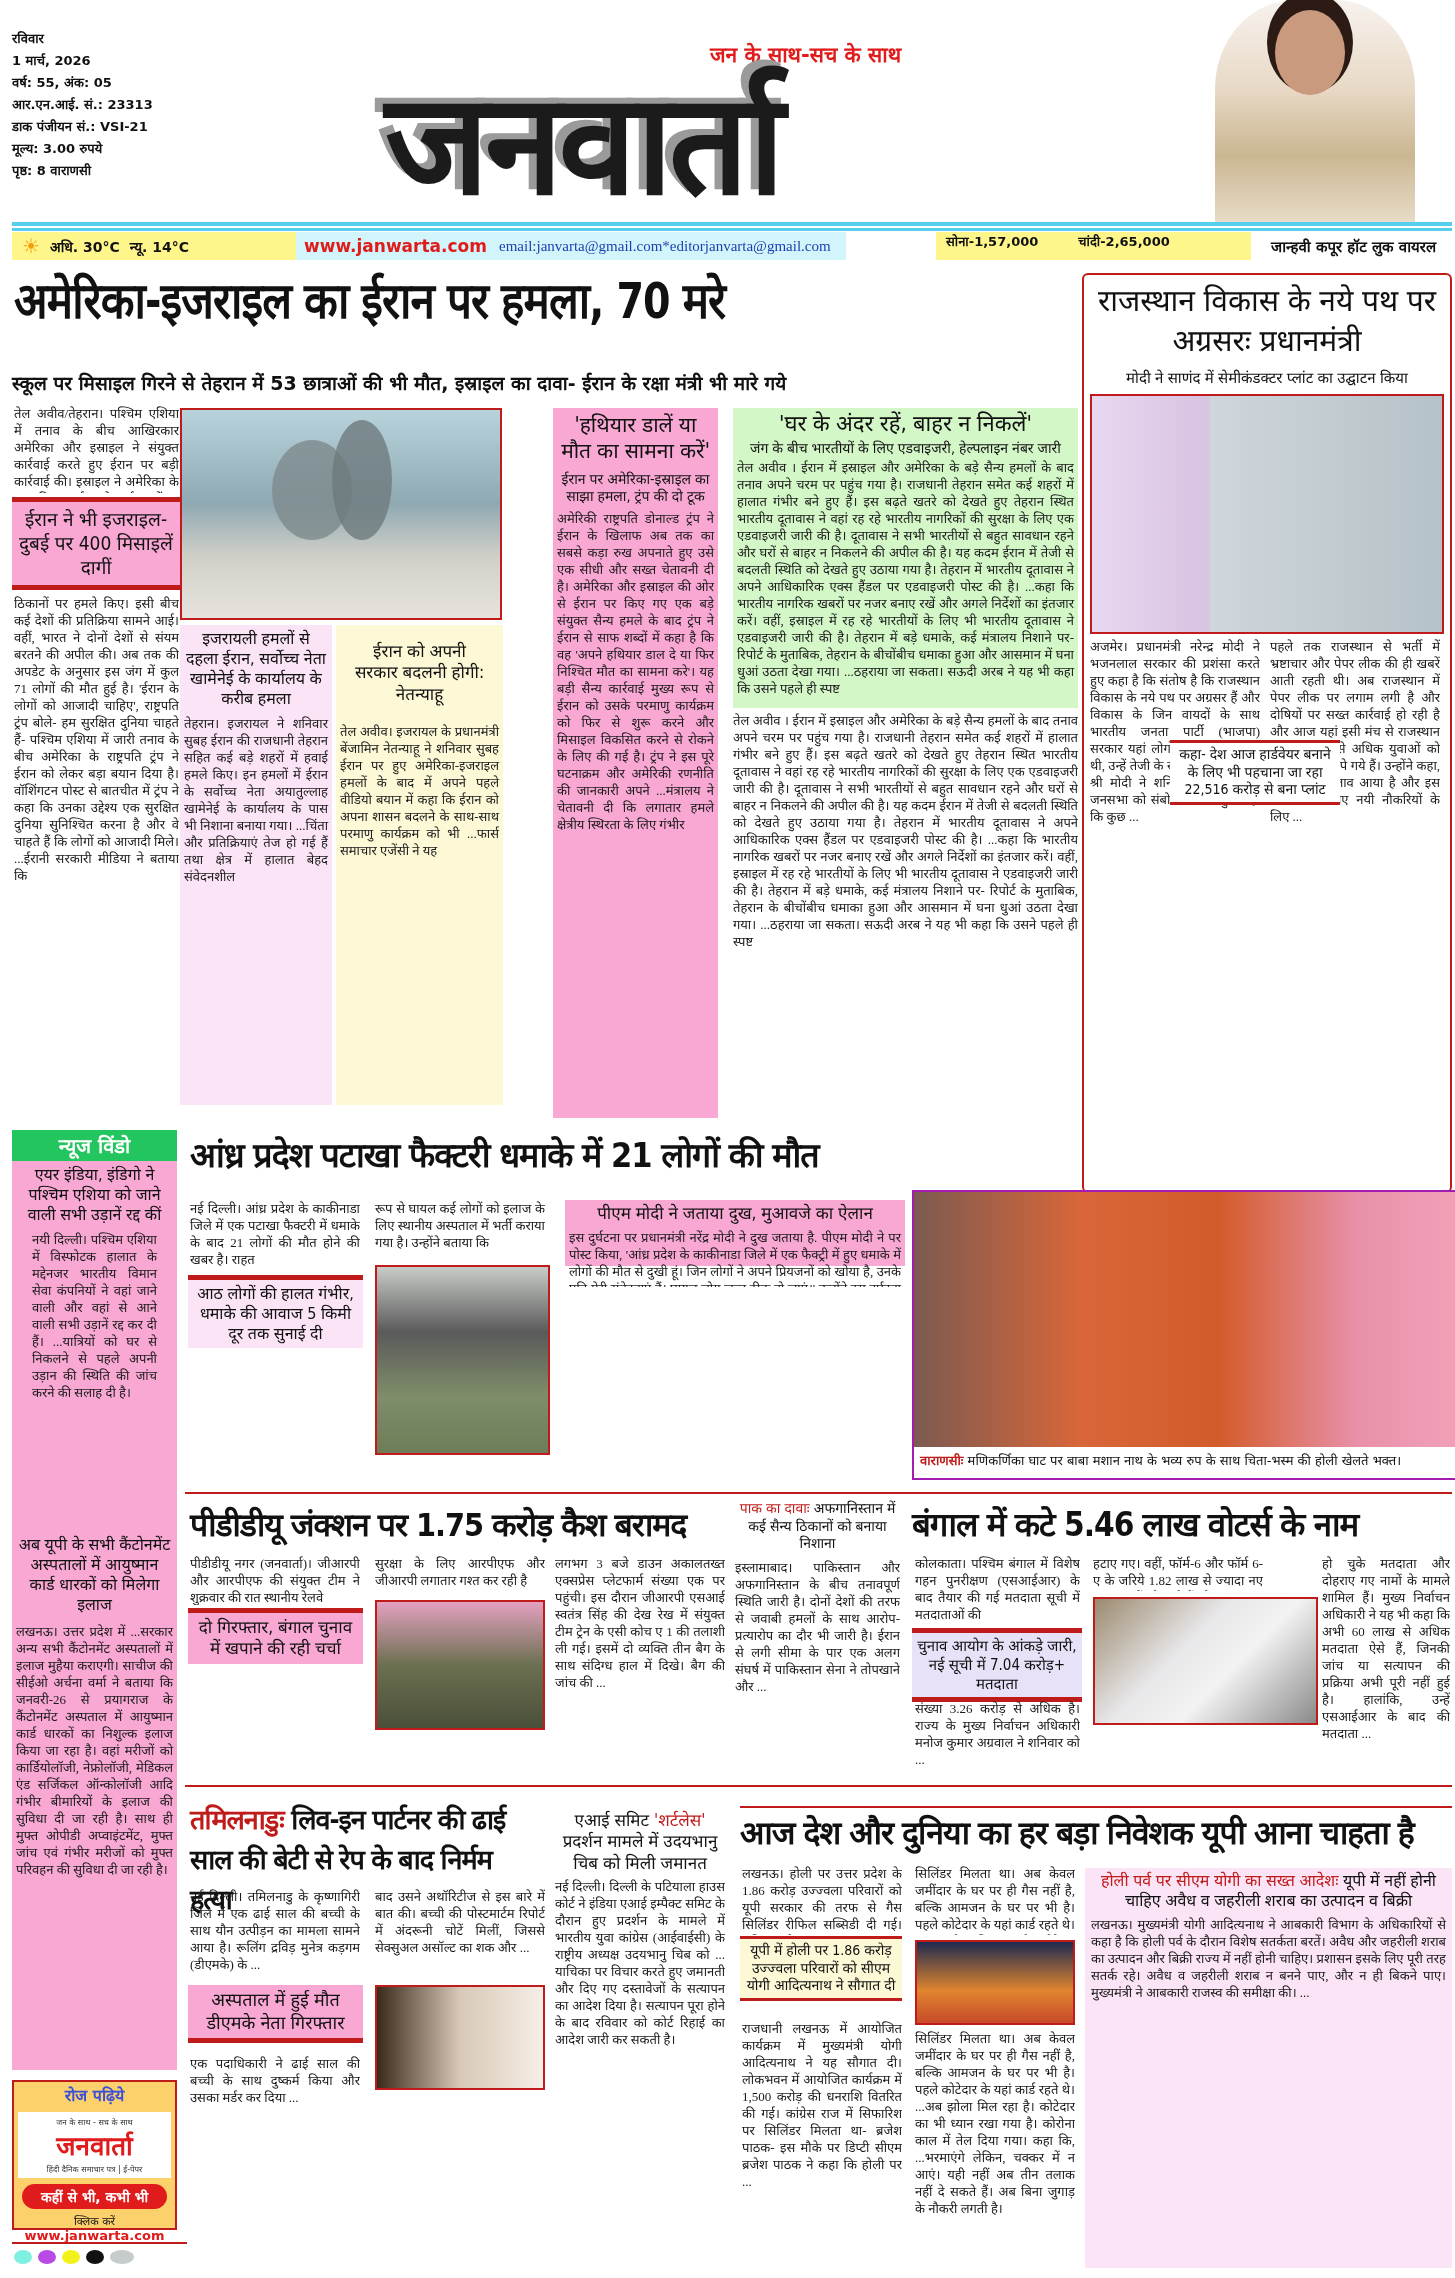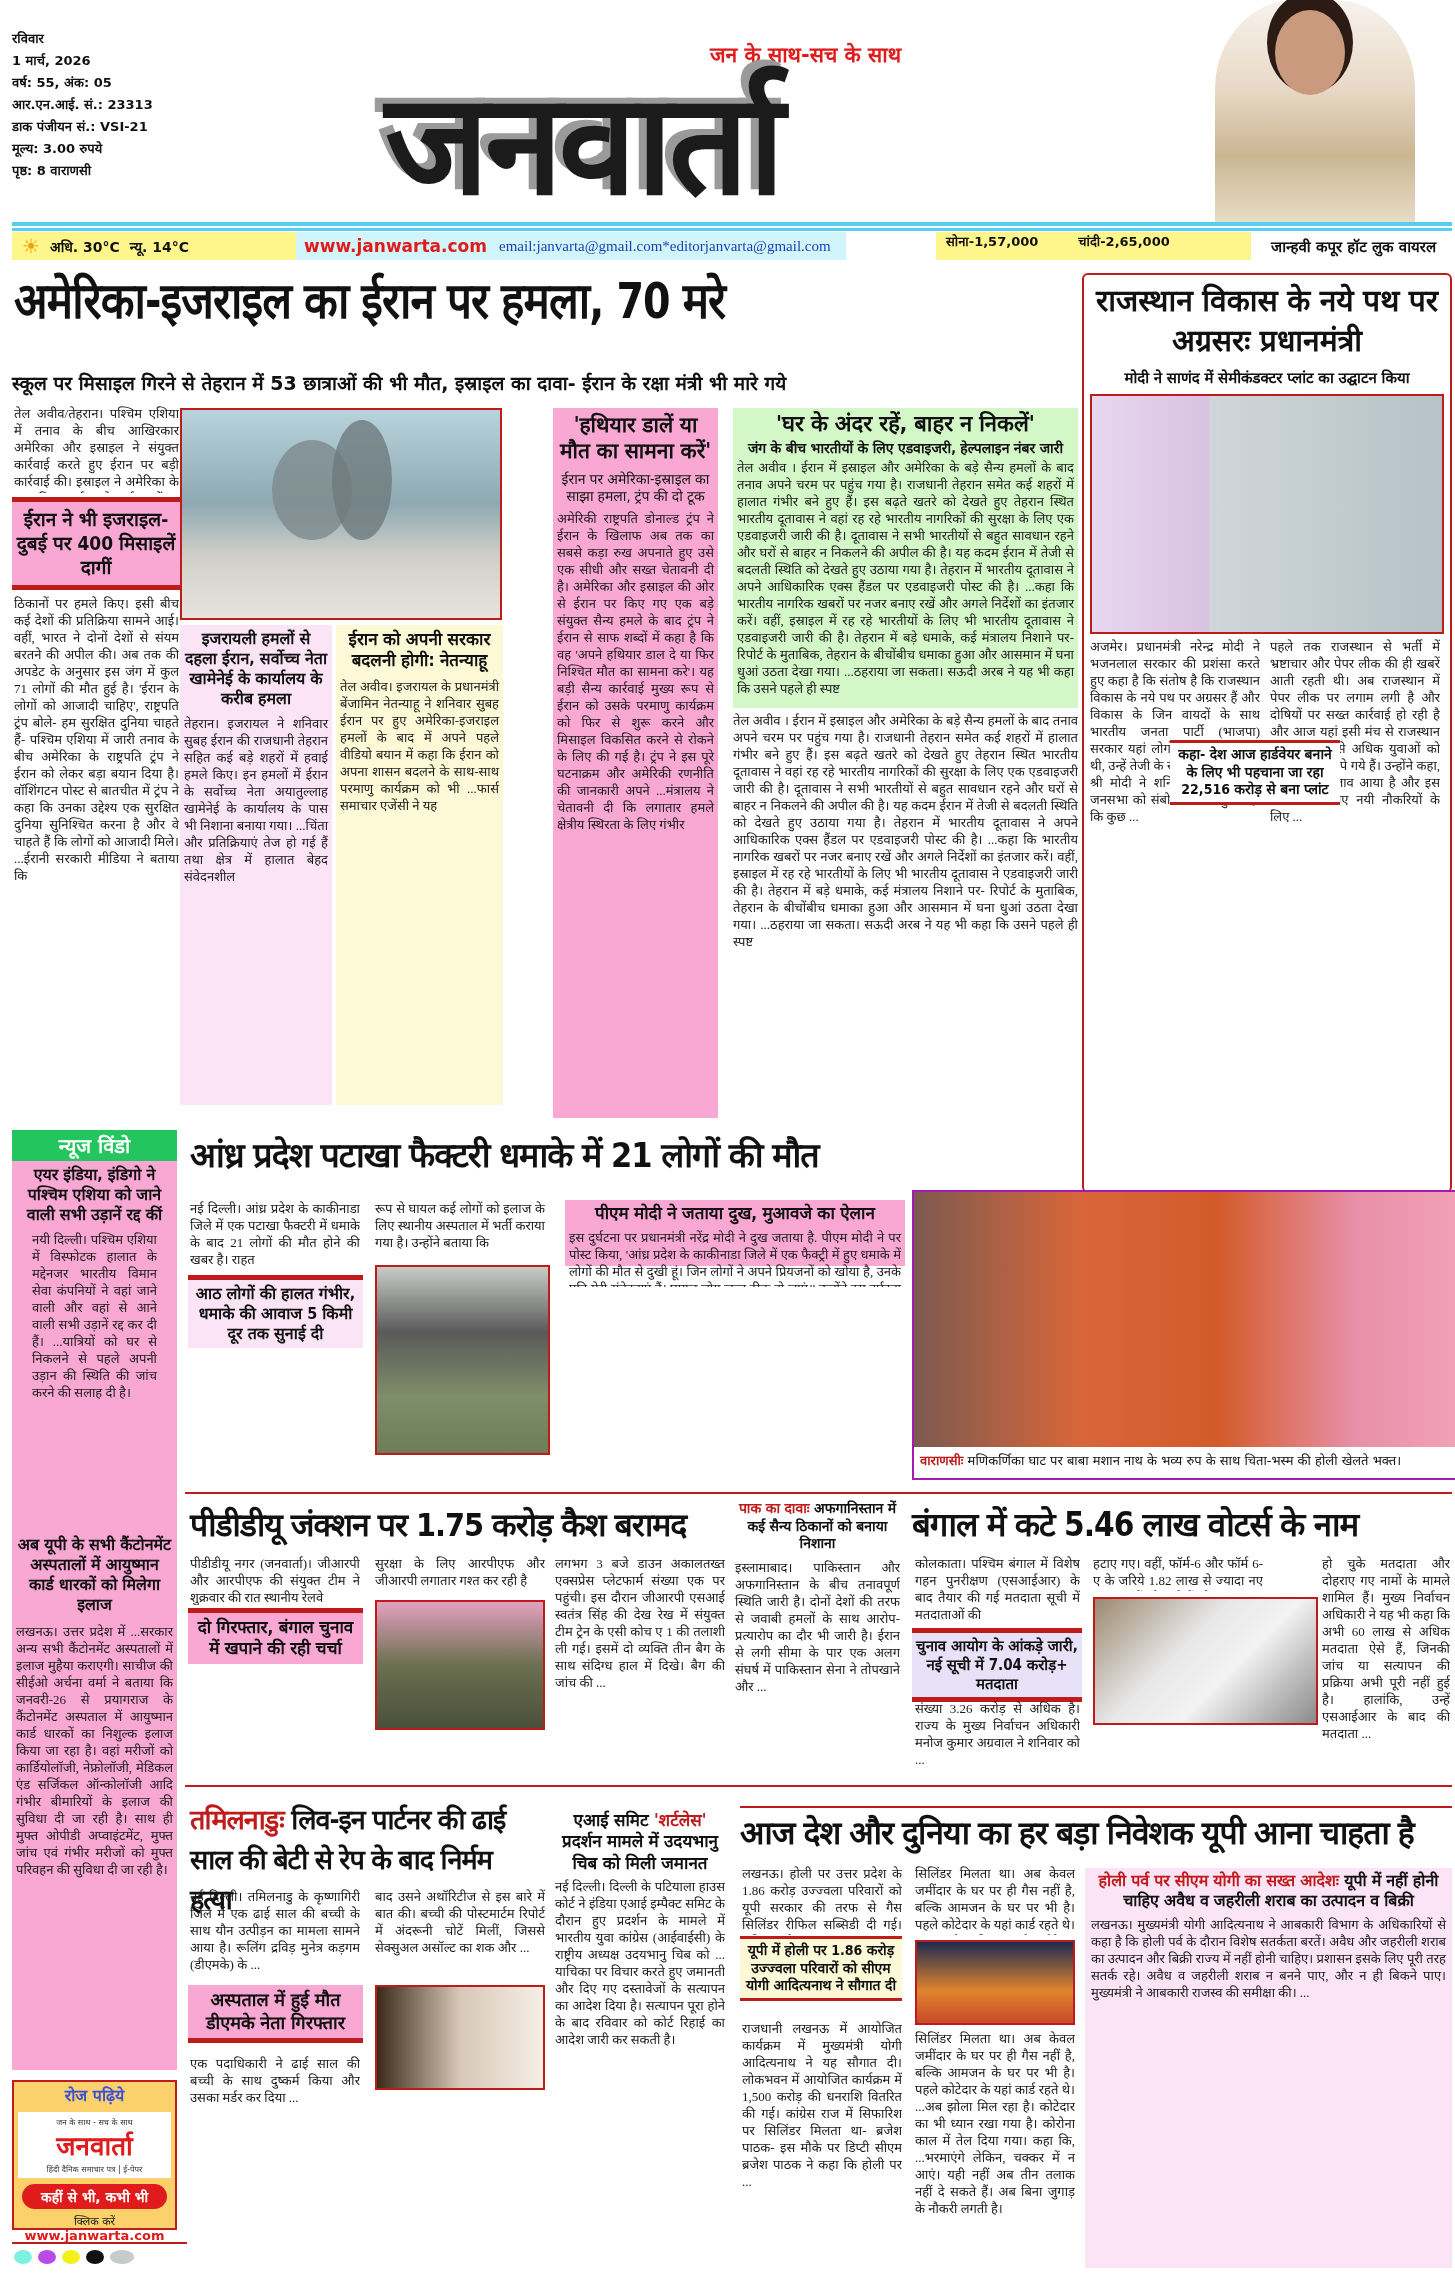--- a/index.html
+++ b/index.html
@@ -18,21 +18,21 @@
 .site{background:#d2f5fb;height:100%;display:flex;align-items:center;padding:0 8px;gap:12px;width:550px}
 .site .url{color:#e01b1b;font-weight:bold;font-size:17px}
 .site .mail{color:#1c3fb0;font-family:"Liberation Serif",serif;font-size:15px}
 .gold{background:#fef68a;height:100%;display:flex;margin-left:90px;padding:0 10px;gap:40px;width:315px;font-weight:bold;font-size:13px}
 .celebcap{height:100%;display:flex;align-items:center;padding-left:20px;font-weight:bold;font-size:15px;background:#fff}
 .headline{font-family:"DejaVu Sans Condensed","DejaVu Sans",sans-serif;font-weight:bold;color:#111;letter-spacing:-1px}
 .h1{left:14px;top:268px;font-size:50px;line-height:66px;transform:scaleX(0.88);transform-origin:left}
 .sub1{left:12px;top:370px;font-size:19px;font-weight:bold;line-height:26px}
 .text{font-family:"Liberation Serif",serif;font-size:13px;line-height:17px;text-align:justify;color:#1a1a1a}
 .col{overflow:hidden}
-.boxhead{font-family:"DejaVu Sans Condensed","DejaVu Sans",sans-serif;font-weight:bold;text-align:center;line-height:1.25}
+.boxhead{font-family:"DejaVu Sans Condensed","DejaVu Sans",sans-serif;font-weight:normal;text-align:center;line-height:1.25}
 .photo{background:#888;border:2px solid #c01b1b;overflow:hidden}
 .redrule{height:5px;background:#c01b1b}
 .bluebg{background:#f9a8d4}
 .greenbg{background:#d4f7c8}
 .pinkbg{background:#fbe4f6}
 .yellowbg{background:#fdf9d7}
 .caption{font-size:13px;padding:4px 6px}
 .caption b{color:#c01b1b}
 .sep{background:#c01b1b;height:2px}
 .rs-box{left:1082px;top:273px;width:370px;height:920px;border:2px solid #c01b1b;border-radius:6px}
@@ -99,21 +99,21 @@
 <div class="abs photo" style="left:180px;top:408px;width:322px;height:212px;background:linear-gradient(180deg,#b8d3dc 0%,#8fa9b2 45%,#cfcfc8 70%,#e8e4dd 100%)">
   <div style="position:absolute;left:90px;top:30px;width:80px;height:100px;border-radius:50%;background:#7d8a8c;opacity:.8"></div>
   <div style="position:absolute;left:150px;top:10px;width:60px;height:120px;border-radius:50%;background:#6e7b7d;opacity:.8"></div>
 </div>
 
 <div class="abs pinkbg" style="left:180px;top:625px;width:152px;height:480px">
   <div class="boxhead" style="font-size:16px;padding:4px">इजरायली हमलों से दहला ईरान, सर्वोच्च नेता खामेनेई के कार्यालय के करीब हमला</div>
   <div class="text col" style="padding:2px 4px;height:390px">तेहरान। इजरायल ने शनिवार सुबह ईरान की राजधानी तेहरान सहित कई बड़े शहरों में हवाई हमले किए। इन हमलों में ईरान के सर्वोच्च नेता अयातुल्लाह खामेनेई के कार्यालय के पास भी निशाना बनाया गया। ...चिंता और प्रतिक्रियाएं तेज हो गई हैं तथा क्षेत्र में हालात बेहद संवेदनशील</div>
 </div>
 <div class="abs yellowbg" style="left:336px;top:625px;width:167px;height:480px">
-  <div class="boxhead" style="font-size:17px;padding:4px">ईरान को अपनी सरकार बदलनी होगी: नेतन्याहू</div>
+  <div class="boxhead" style="font-size:17px;padding:16px">ईरान को अपनी सरकार बदलनी होगी: नेतन्याहू</div>
   <div class="text col" style="padding:2px 4px;height:410px">तेल अवीव। इजरायल के प्रधानमंत्री बेंजामिन नेतन्याहू ने शनिवार सुबह ईरान पर हुए अमेरिका-इजराइल हमलों के बाद में अपने पहले वीडियो बयान में कहा कि ईरान को अपना शासन बदलने के साथ-साथ परमाणु कार्यक्रम को भी ...फार्स समाचार एजेंसी ने यह</div>
 </div>
 
 <div class="abs bluebg" style="left:553px;top:408px;width:165px;height:710px">
   <div class="boxhead" style="font-size:21px;padding:4px">'हथियार डालें या मौत का सामना करें'</div>
   <div class="boxhead" style="font-size:14px;font-weight:normal;padding:2px">ईरान पर अमेरिका-इस्राइल का साझा हमला, ट्रंप की दो टूक</div>
   <div class="text col" style="padding:2px 4px;height:560px">अमेरिकी राष्ट्रपति डोनाल्ड ट्रंप ने ईरान के खिलाफ अब तक का सबसे कड़ा रुख अपनाते हुए उसे एक सीधी और सख्त चेतावनी दी है। अमेरिका और इस्राइल की ओर से ईरान पर किए गए एक बड़े संयुक्त सैन्य हमले के बाद ट्रंप ने ईरान से साफ शब्दों में कहा है कि वह 'अपने हथियार डाल दे या फिर निश्चित मौत का सामना करे'। यह बड़ी सैन्य कार्रवाई मुख्य रूप से ईरान को उसके परमाणु कार्यक्रम को फिर से शुरू करने और मिसाइल विकसित करने से रोकने के लिए की गई है। ट्रंप ने इस पूरे घटनाक्रम और अमेरिकी रणनीति की जानकारी अपने ...मंत्रालय ने चेतावनी दी कि लगातार हमले क्षेत्रीय स्थिरता के लिए गंभीर</div>
 </div>
 
 <div class="abs greenbg" style="left:733px;top:408px;width:345px;height:300px">

